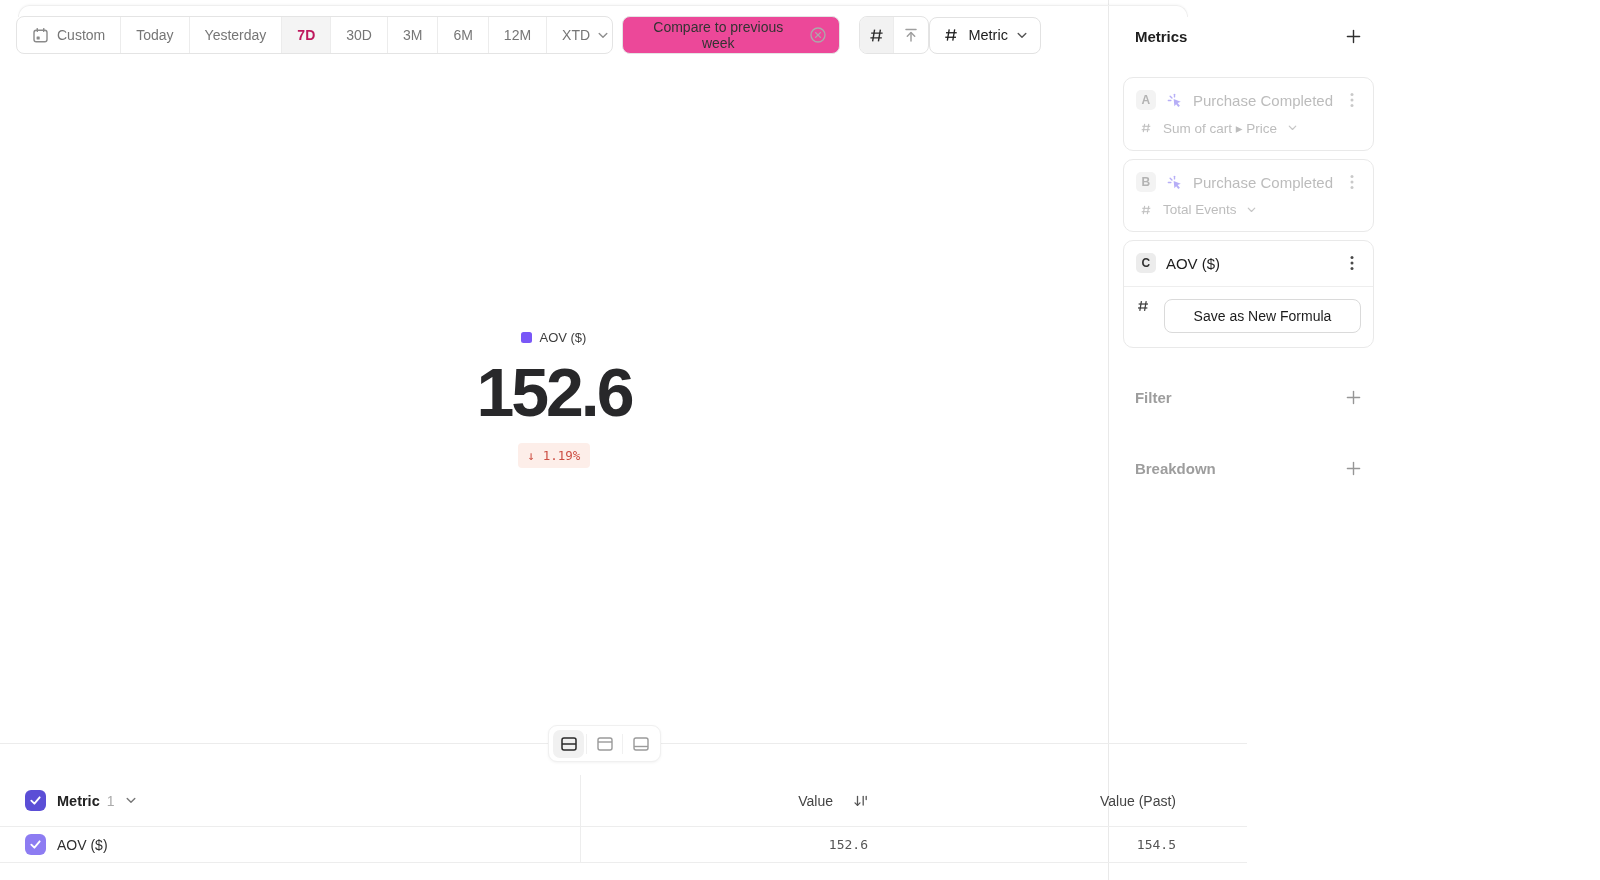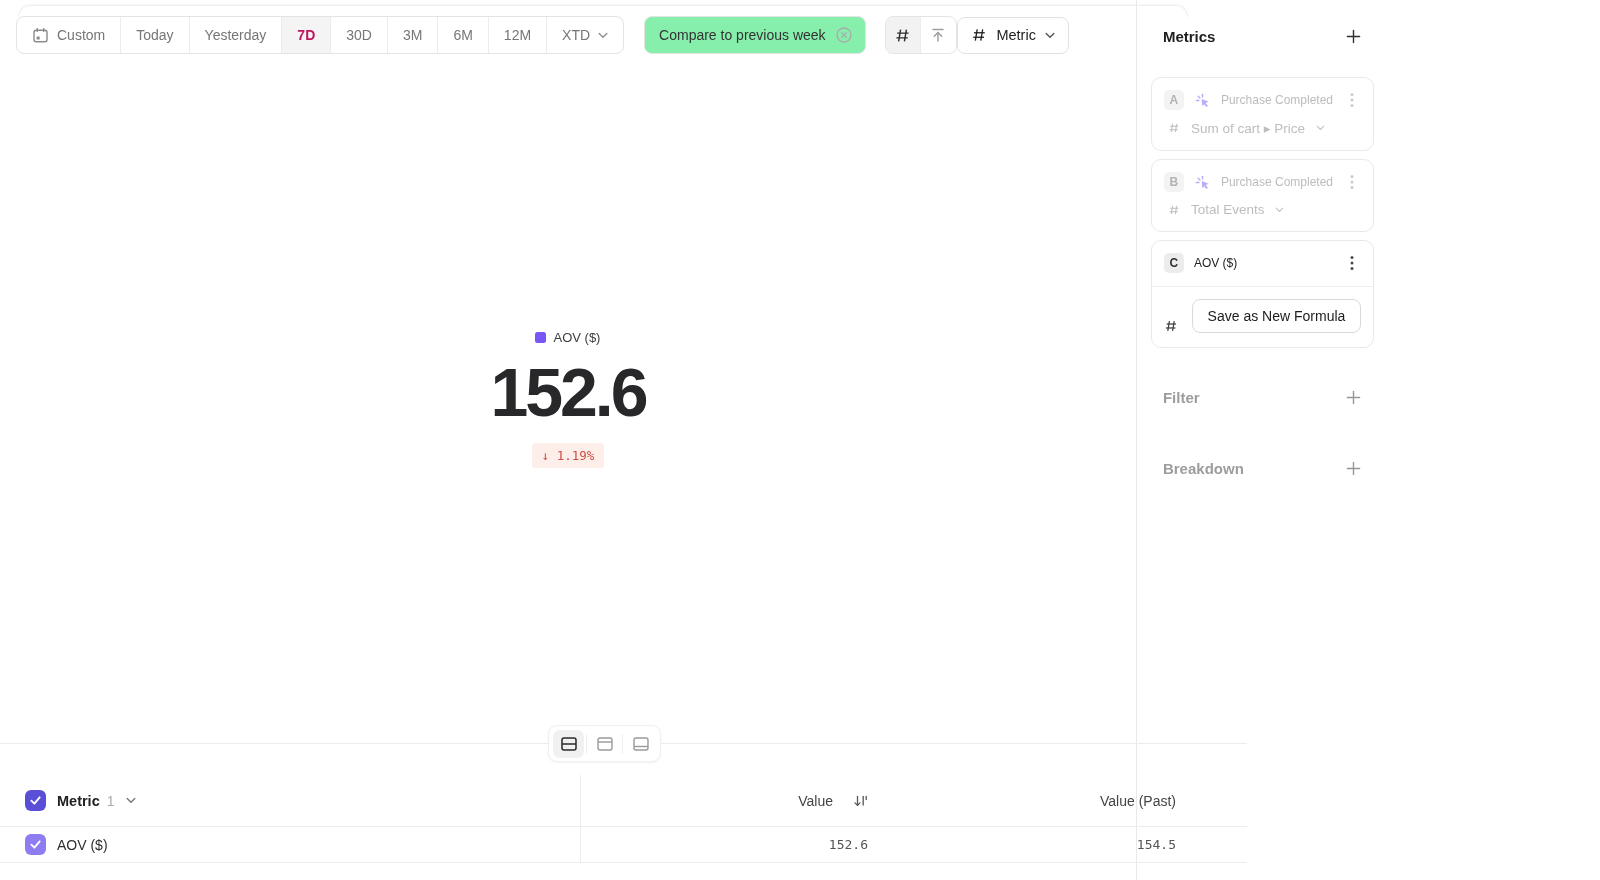--- a/index.html
+++ b/index.html
@@ -13,21 +13,21 @@
   .top-edge { position:absolute; top:5px; left:18px; width:1170px; height:12px;
     border:1px solid #efefef; border-bottom:none; border-radius:14px 14px 0 0;
     box-shadow:0 -1px 2px rgba(0,0,0,0.03); pointer-events:none; }
 
   
   .toolbar { position:absolute; top:16px; left:16px; right:0; height:38px; display:flex; align-items:center; }
   .date-control { display:flex; align-items:stretch; height:38px; border:1px solid #e4e4e4; border-radius:8px; background:#fff; overflow:hidden; }
   .seg { display:flex; align-items:center; gap:8px; padding:0 15px; font-size:14px; color:#767676; border-right:1px solid #ececec; }
   .seg:last-child { border-right:none; }
   .seg.selected { background:#f4f4f4; color:#be185d; font-weight:700; }
-  .chip { margin-left:20px; height:38px; border:1px solid #e4e4e4; border-radius:8px; display:flex; align-items:center; gap:9px; padding:0 12px 0 14px; font-size:14px; color:#333; background:#86efac; }
+  .chip { margin-left:9px; height:38px; border:1px solid #e4e4e4; border-radius:8px; display:flex; align-items:center; gap:9px; padding:0 12px 0 14px; font-size:14px; color:#333; background:#ec4899; }
   .viz-control { margin-left:19px; height:38px; border:1px solid #e4e4e4; border-radius:8px; display:flex; overflow:hidden; background:#fff; }
   .viz-btn { width:35px; display:flex; align-items:center; justify-content:center; }
   .viz-btn.selected { background:#f2f2f2; border-right:1px solid #ececec; }
   .metric-btn { margin-left:auto; margin-right:67px; height:37px; border:1px solid #e2e2e2; border-radius:8px; padding:0 13px; display:flex; align-items:center; gap:9px; font-size:14.5px; color:#1d1d1d; background:#fff; }
 
   
   .chart-area { position:absolute; top:55px; left:0; right:0; bottom:137px; display:flex; flex-direction:column; align-items:center; justify-content:center; }
   .legend { display:flex; align-items:center; gap:7px; font-size:13px; color:#3d3d3d; margin-bottom:13px; }
   .legend-swatch { width:11px; height:11px; border-radius:2.5px; background:#7957f7; display:inline-block; }
   .big-number { font-size:68px; font-weight:700; letter-spacing:-3px; color:#28282a; line-height:1; }
@@ -63,28 +63,28 @@
   .panel-row.head { margin-bottom:32px; }
   .panel-title { font-size:15px; font-weight:700; color:#1e1e1e; }
   .panel-row.sub { margin-top:40px; }
   .panel-row.sub.bdown { margin-top:53px; }
   .sub-title { font-size:15px; font-weight:700; color:#9d9d9d; }
   .plus-btn { width:18px; height:18px; display:flex; align-items:center; justify-content:center; }
 
   .metric-card { border:1px solid #e9e9e9; border-radius:10px; padding:12px 12px 14px; margin-bottom:8px; background:#fff; }
   .mc-row1 { display:flex; align-items:center; gap:10px; }
   .mc-badge { width:20px; height:20px; border-radius:5px; background:#f3f3f3; color:#b3b3b3; font-size:12px; font-weight:700; display:flex; align-items:center; justify-content:center; flex:none; }
-  .mc-title { font-size:12px; color:#bcbcbc; flex:1; white-space:nowrap; overflow:hidden; }
+  .mc-title { font-size:15px; color:#bcbcbc; flex:1; white-space:nowrap; overflow:hidden; }
   .mc-row2 { margin-top:10px; display:flex; align-items:center; gap:11px; padding-left:4px; }
   .mc-measure { font-size:13.5px; color:#bdbdbd; }
   .kebab-btn { width:18px; height:18px; display:flex; align-items:center; justify-content:center; flex:none; }
   .metric-card.active .mc-badge { background:#ececec; color:#333; }
   .metric-card.active .mc-title { color:#1d1d1d; }
   .formula-input { margin-top:13px; height:34px; background:#f4f4f4; border-radius:8px; display:flex; align-items:center; padding:0 12px; font-size:14.5px; color:#1c1c1c; }
-  .card-footer { border-top:1px solid #eee; margin:13px -12px 0; padding:12px 12px 0; display:flex; align-items:flex-end; gap:14px; }
+  .card-footer { border-top:1px solid #eee; margin:13px -12px 0; padding:12px 12px 0; display:flex; align-items:flex-start; gap:14px; }
   .save-btn { flex:1; height:34px; border:1px solid #dadada; border-radius:8px; background:#fff; font-size:14px; color:#1c1c1c; display:flex; align-items:center; justify-content:center; }
 
   svg { flex:none; display:block; }
 </style>
 </head>
 <body>
 
 <div class="app">
 
   <div class="main">

